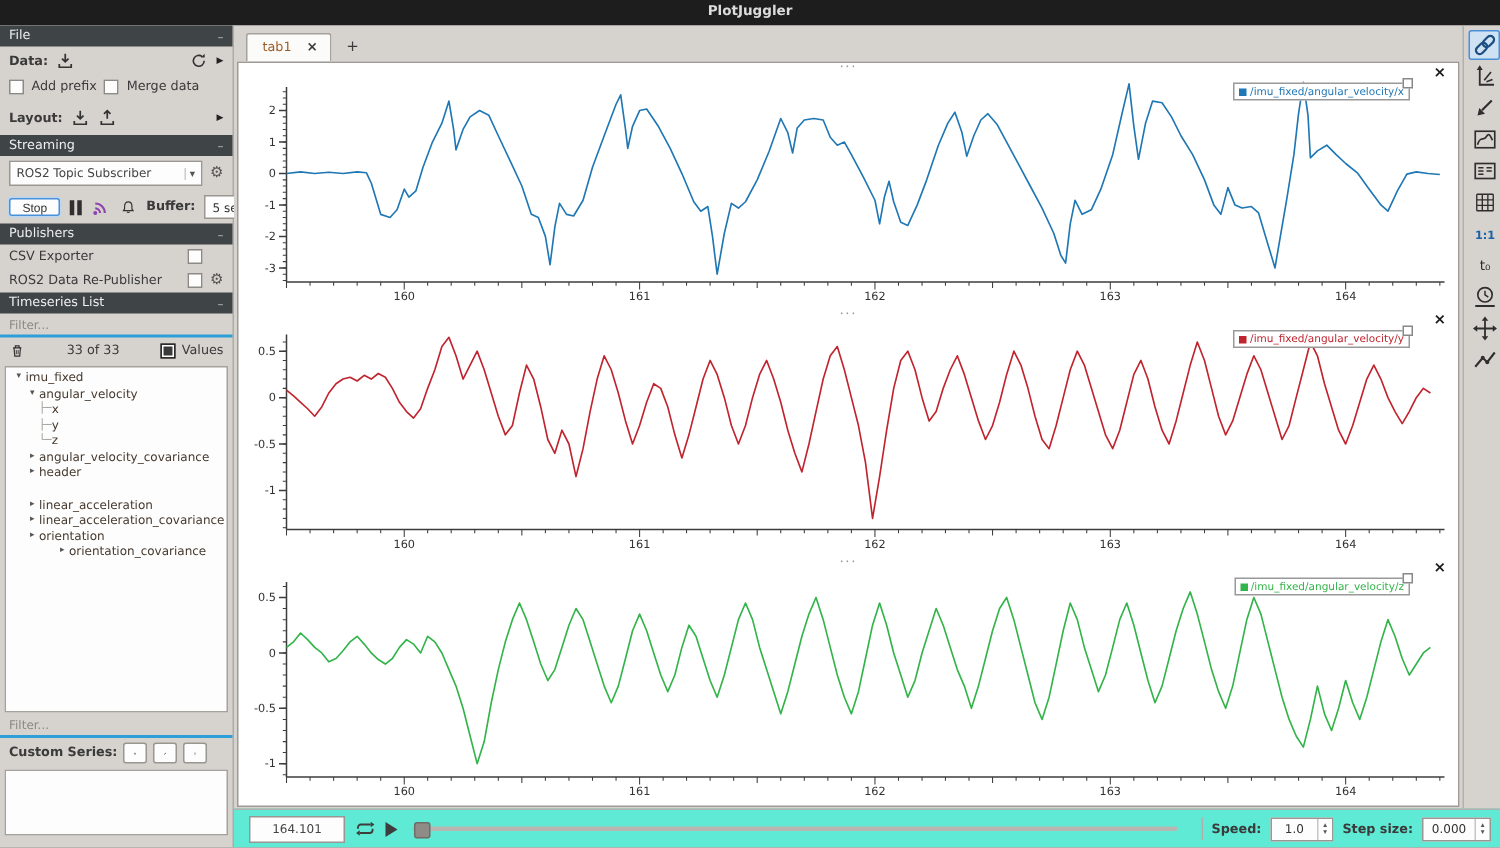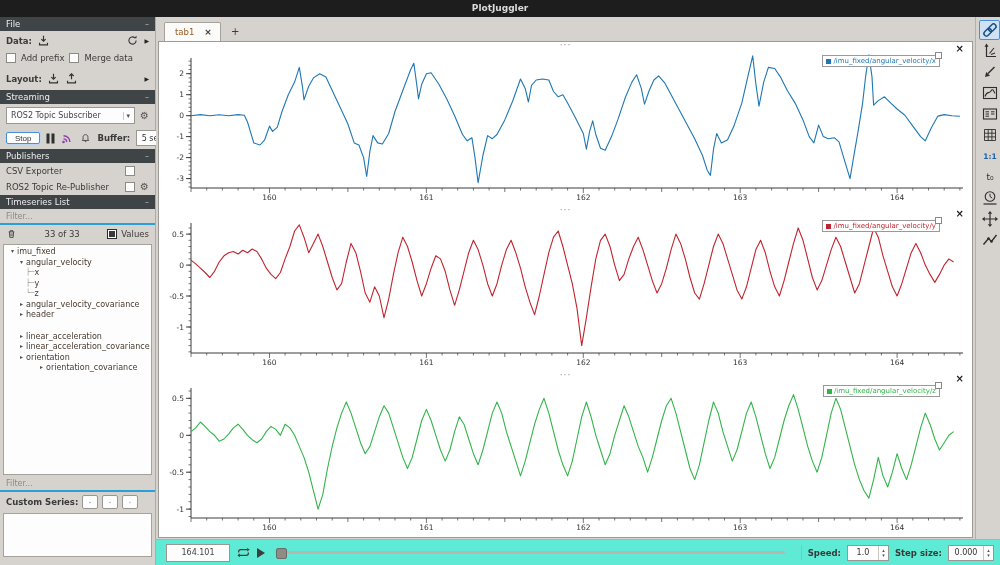--- a/index.html
+++ b/index.html
@@ -185,21 +185,21 @@
       <div class="sec-header">
         <span>Publishers</span>
         <span class="dash">–</span>
       </div>
       <div class="srow">
         <span>CSV Exporter</span>
         <span class="spacer"></span>
         <span class="cb" style="margin-right:14px;"></span>
       </div>
       <div class="srow">
-        <span>ROS2 Topic Re-Publisher</span>
+        <span>ROS2 Data Re-Publisher</span>
         <span class="spacer"></span>
         <span class="cb"></span>
         <span class="gear">⚙</span>
       </div>
 
       <div class="sec-header">
         <span>Timeseries List</span>
         <span class="dash">–</span>
       </div>
       <input class="filter" placeholder="Filter..." style="">

